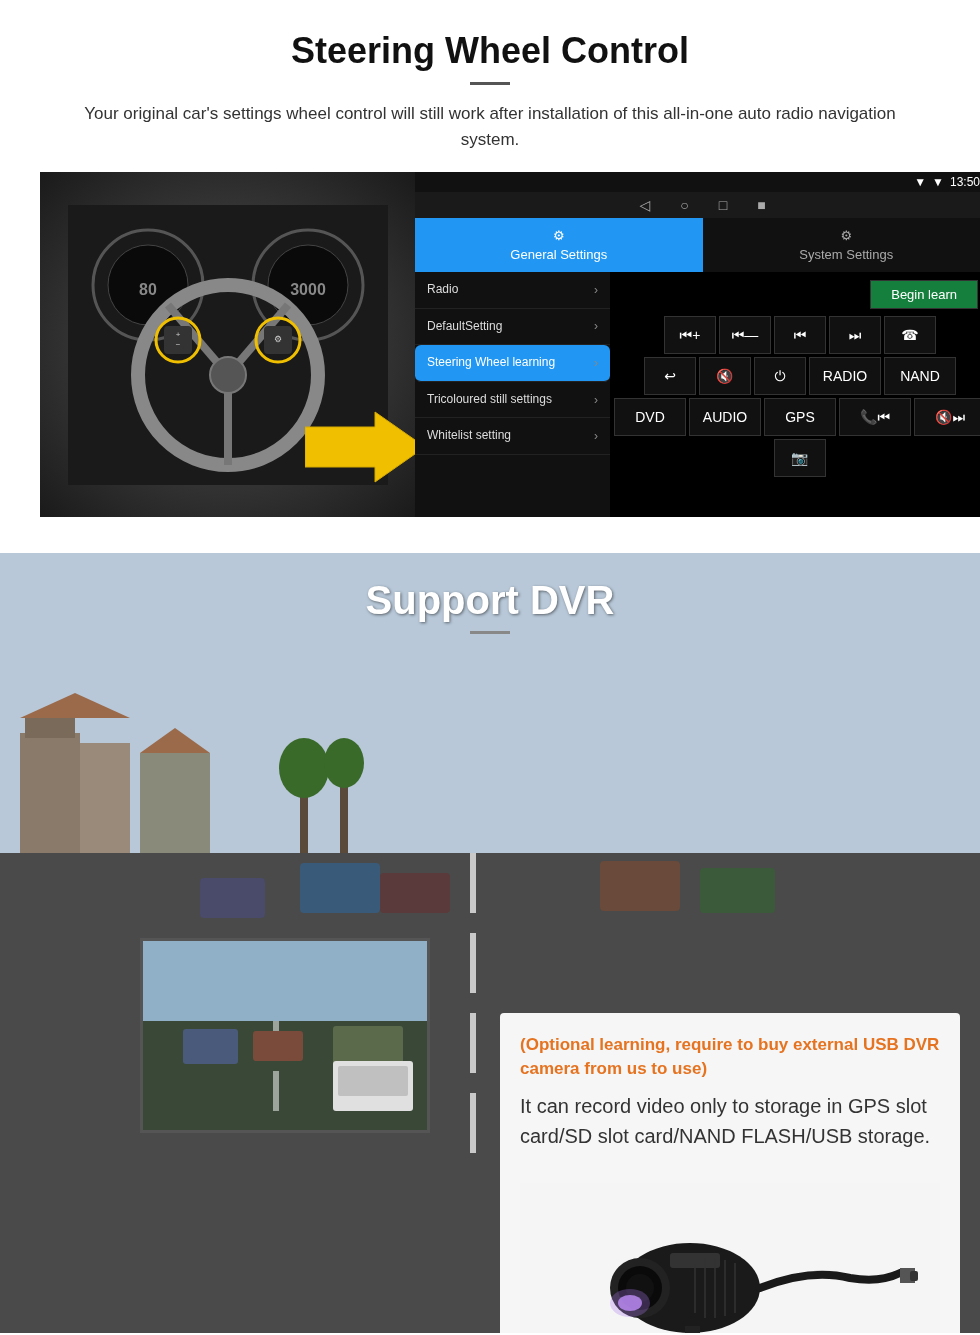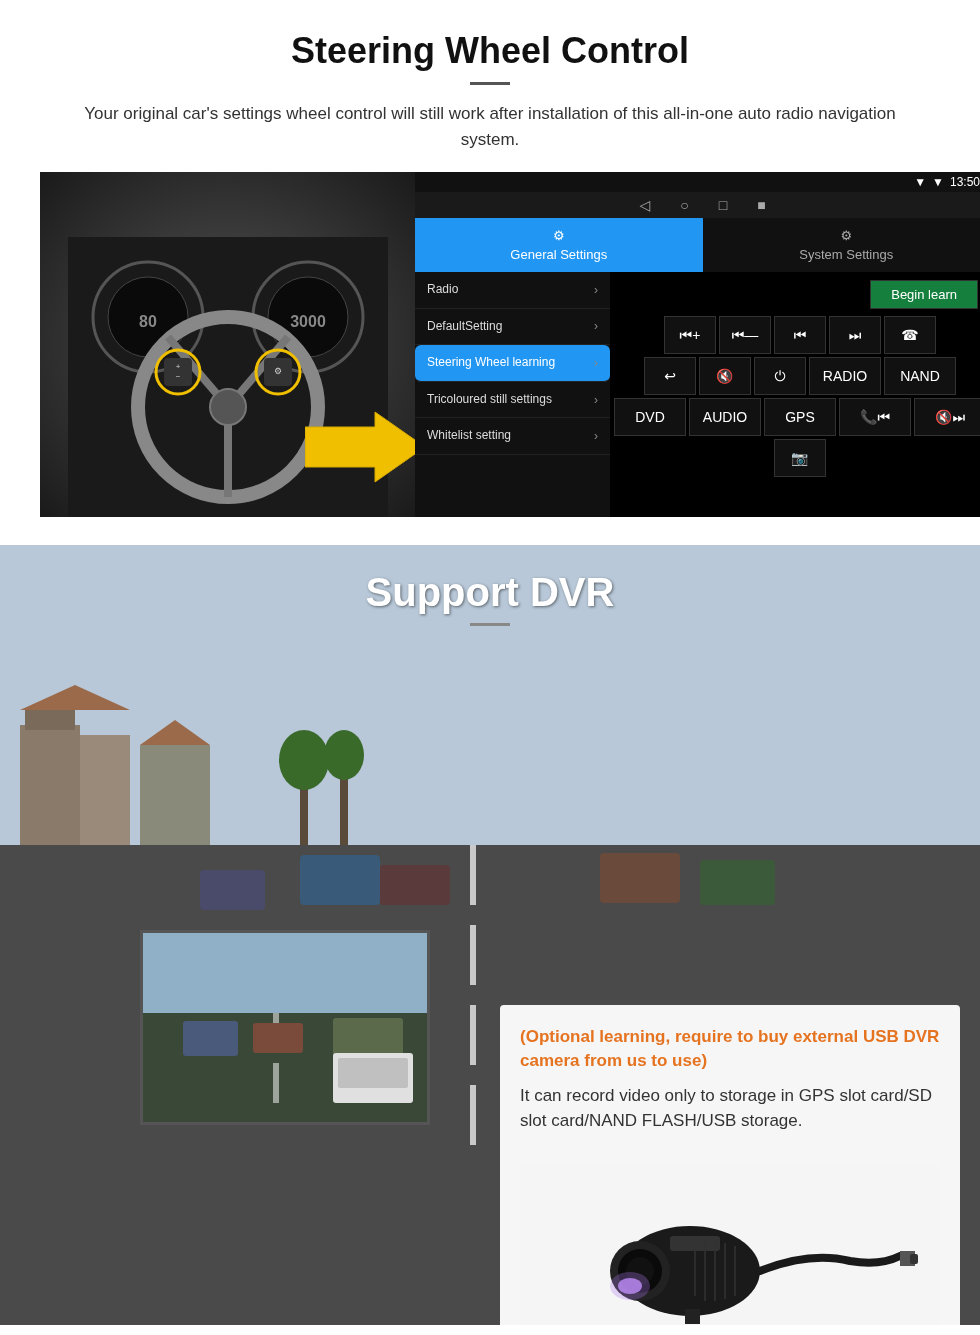--- a/index.html
+++ b/index.html
@@ -6,21 +6,21 @@
     body {
       width: 980px;
       min-height: 1335px;
       font-family: Arial, sans-serif;
       background: #fff;
       overflow-x: hidden;
     }
 
     
     .section-steering {
-      padding: 30px 40px 28px;
+      padding: 30px 40px 36px;
       text-align: center;
     }
     .section-title {
       font-size: 36px;
       font-weight: 900;
       color: #111;
       margin-bottom: 10px;
     }
     .title-divider {
       width: 40px;
@@ -49,21 +49,21 @@
       background: #2a2a2a;
       position: relative;
       overflow: hidden;
       flex-shrink: 0;
     }
     .steering-photo-inner {
       width: 100%;
       height: 100%;
       background: radial-gradient(ellipse at center, #555 0%, #1a1a1a 100%);
       display: flex;
-      align-items: flex-end;
+      align-items: center;
       justify-content: center;
       position: relative;
     }
     
     .wheel-svg {
       width: 320px;
       height: 280px;
     }
     
     .arrow-overlay {
@@ -263,21 +263,21 @@
     }
     .dvr-info-title {
       color: #e57320;
       font-size: 17px;
       font-weight: bold;
       margin-bottom: 10px;
       line-height: 1.4;
     }
     .dvr-info-text {
       color: #333;
-      font-size: 17px;
+      font-size: 20px;
       line-height: 1.5;
       margin-bottom: 32px;
     }
     .dvr-camera-img {
       width: 100%;
       height: 180px;
       display: flex;
       align-items: center;
       justify-content: center;
       margin-bottom: 15px;

